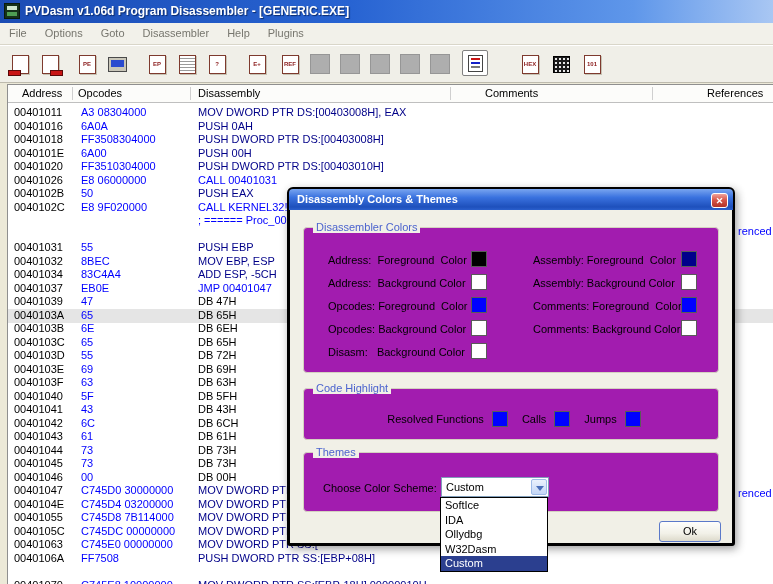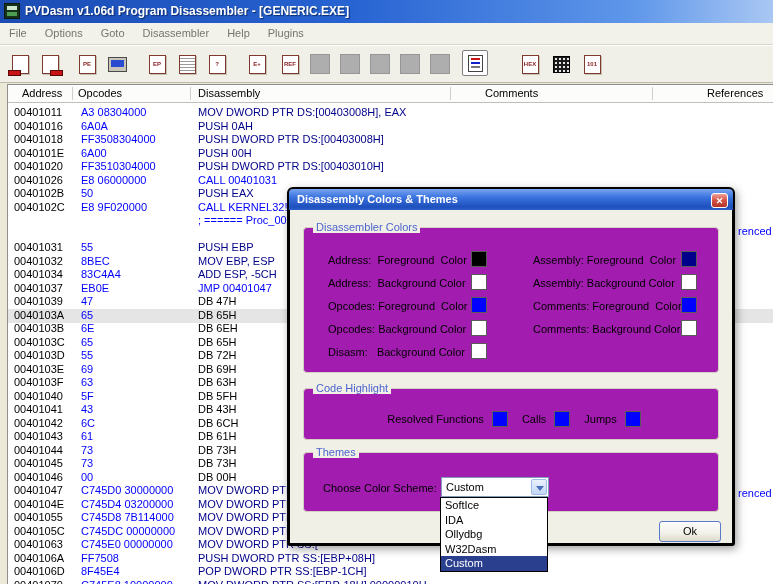--- a/index.html
+++ b/index.html
@@ -211,21 +211,20 @@
         <div class="lrow" style="top: 327px;"><span class="c-addr">00401043</span><span class="c-op">61</span><span class="c-dis t-data">DB 61H</span></div>
         <div class="lrow" style="top: 340.5px;"><span class="c-addr">00401044</span><span class="c-op">73</span><span class="c-dis t-data">DB 73H</span></div>
         <div class="lrow" style="top: 354px;"><span class="c-addr">00401045</span><span class="c-op">73</span><span class="c-dis t-data">DB 73H</span></div>
         <div class="lrow" style="top: 367.5px;"><span class="c-addr">00401046</span><span class="c-op">00</span><span class="c-dis t-data">DB 00H</span></div>
         <div class="lrow" style="top: 381px;"><span class="c-addr">00401047</span><span class="c-op">C745D0 30000000</span><span class="c-dis t-asm">MOV DWORD PTR SS:[</span></div>
         <div class="lrow" style="top: 394.5px;"><span class="c-addr">0040104E</span><span class="c-op">C745D4 03200000</span><span class="c-dis t-asm">MOV DWORD PTR SS:[</span></div>
         <div class="lrow" style="top: 408px;"><span class="c-addr">00401055</span><span class="c-op">C745D8 7B114000</span><span class="c-dis t-asm">MOV DWORD PTR SS:[</span></div>
         <div class="lrow" style="top: 421.5px;"><span class="c-addr">0040105C</span><span class="c-op">C745DC 00000000</span><span class="c-dis t-asm">MOV DWORD PTR SS:[</span></div>
         <div class="lrow" style="top: 435px;"><span class="c-addr">00401063</span><span class="c-op">C745E0 00000000</span><span class="c-dis t-asm">MOV DWORD PTR SS:[</span></div>
         <div class="lrow" style="top: 448.5px; padding-left: 36px;"><span class="c-addr">0040106A</span><span class="c-op">FF7508</span><span class="c-dis t-asm">PUSH DWORD PTR SS:[EBP+08H]</span></div>
-        <div class="lrow" style="top: 462px;"><span class="c-addr">0040106D</span><span class="c-op">8F45E4</span><span class="c-dis t-asm">POP DWORD PTR SS:[EBP-1CH]</span></div>
         <div class="lrow" style="top: 475.5px;"><span class="c-addr">00401070</span><span class="c-op">C745E8 10000000</span><span class="c-dis t-asm">MOV DWORD PTR SS:[EBP-18H],00000010H</span></div>
       </div>
   <div class="ref-frag" style="top: 140px;">renced l</div>
       <div class="ref-frag" style="top: 402px;">renced l</div>
     </div>
 
   <div class="dialog">
     <div class="dtitle">Disassembly Colors &amp; Themes</div>
     <div class="dclose">✕</div>
     <div class="dbody">

